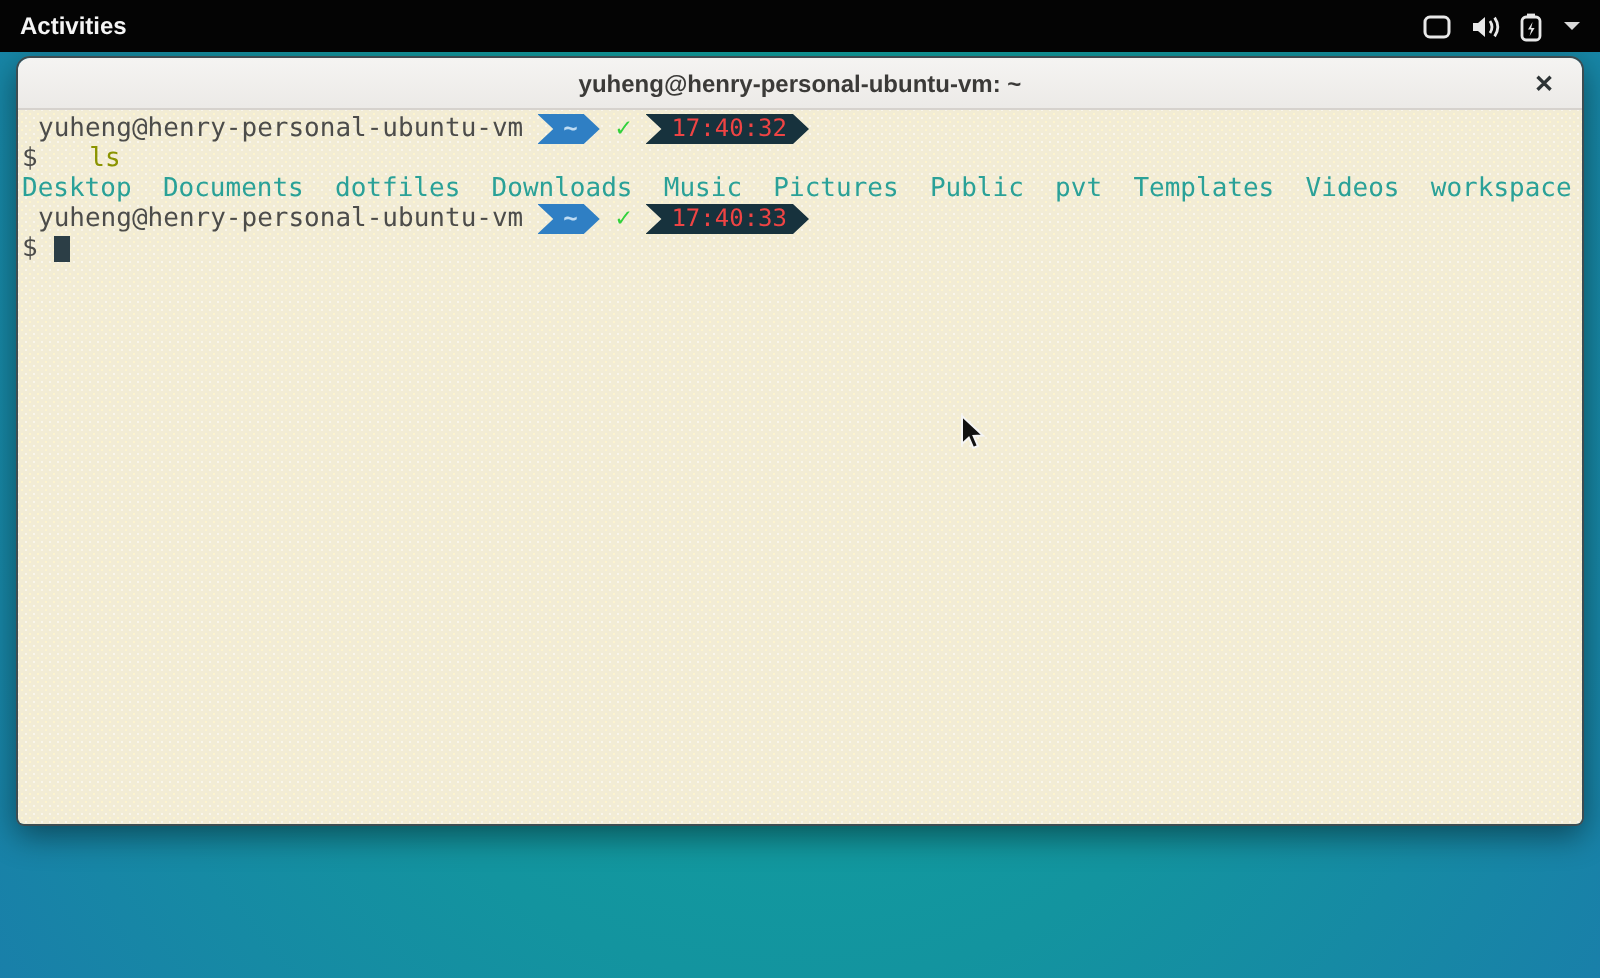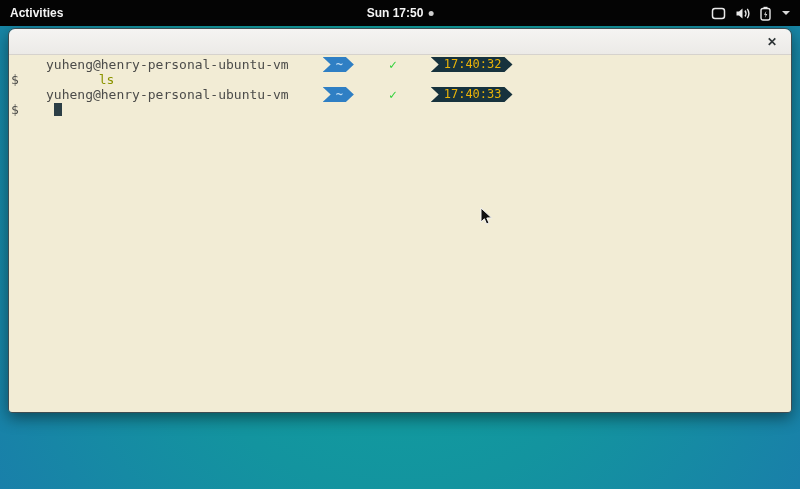--- a/index.html
+++ b/index.html
@@ -60,32 +60,32 @@
     background-color:#f2ecd5;
     background-image:
       radial-gradient(rgba(255,246,205,0.85) 22%, rgba(0,0,0,0) 23%),
       radial-gradient(rgba(255,255,255,0.55) 22%, rgba(0,0,0,0) 23%);
     background-size:4px 4px; background-position:0 0, 2px 2px;
     font-family:"DejaVu Sans Mono","Liberation Mono", monospace;
     font-size:13px; line-height:15px;
     padding:2px 0 0 2px;
     color:#4c4c4a;
   }
-  .line { height:15px; display:flex; align-items:center; white-space:pre;gap:27px; }
+  .line { height:15px; display:flex; align-items:center; white-space:pre; }
   .prompt-line .user { color:#4c4c4a; white-space:pre; }
   .indent { display:inline-block; width:8px; }
 
   .pl-seg {
     display:inline-flex; align-items:center; height:15px;
     padding:0 11px 0 13px; margin-left:7px;
     clip-path:polygon(0 0, calc(100% - 8px) 0, 100% 50%, calc(100% - 8px) 100%, 0 100%, 8px 50%);
     font-size:12px; line-height:15px;
   }
   .pl-blue { background:#2f7fc4; color:#bfdcf3; font-weight:700; }
-  .pl-dark { background:#17323d; color:#eab308; }
+  .pl-dark { background:#17323d; color:#ef4444; }
   .check { color:#33d13c; margin-left:8px; font-weight:700; }
 
   .dollar { color:#4c4c4a; }
   .cmd { color:#8b9400;margin-left:18px; }
   .dirs { color:#2aa198; }
   .cursor-block {
     display:inline-block; width:8px; height:13px; background:#2c3e46;
     margin-left:8px;
   }
 
@@ -97,24 +97,20 @@
 
 <div class="desktop"></div>
 
 <div class="topbar">
   <div class="tb-left">
     <div class="tb-item">
       <span>Activities</span>
     </div>
   </div>
 
-  <div class="tb-center">
-    <span>Sun 17:50</span>
-    <span class="clock-dot"></span>
-  </div>
 
   <div class="tb-right">
     <span>
       <svg width="15" height="13" viewBox="0 0 15 13">
         <rect x="1.5" y="1.5" width="12" height="10" rx="2.5" fill="none" stroke="#e8e8e8" stroke-width="1.5"></rect>
       </svg>
     </span>
     <span>
       <svg width="16" height="13" viewBox="0 0 16 13">
         <path d="M1.5 4.5 h2.5 l3.5 -3 v10 l-3.5 -3 h-2.5 z" fill="#e8e8e8"></path>
@@ -128,33 +124,35 @@
         <rect x="1" y="2.5" width="9" height="11.5" rx="2" fill="none" stroke="#e8e8e8" stroke-width="1.4"></rect>
         <path d="M6.3 5 L4 8.7 h1.7 L4.8 12 L7.3 8 H5.6 z" fill="#e8e8e8"></path>
       </svg>
     </span>
     <span class="caret-down"></span>
   </div>
 </div>
 
 <div class="window">
   <div class="titlebar">
+    <span class="title">yuheng@henry-personal-ubuntu-vm: ~</span>
     <span class="close-btn">✕</span>
   </div>
 
   <div class="term-body">
 
     <div class="line prompt-line">
       <span class="indent"></span><span class="user">yuheng@henry-personal-ubuntu-vm</span><span class="pl-seg pl-blue"><span>~</span></span><span class="check">✓</span><span class="pl-seg pl-dark"><span>17:40:32</span></span>
     </div>
 
     <div class="line">
       <span class="dollar">$</span><span> </span><span class="cmd">ls</span>
     </div>
 
+    <div class="line dirs">Desktop  Documents  dotfiles  Downloads  Music  Pictures  Public  pvt  Templates  Videos  workspace</div>
 
     <div class="line prompt-line">
       <span class="indent"></span><span class="user">yuheng@henry-personal-ubuntu-vm</span><span class="pl-seg pl-blue"><span>~</span></span><span class="check">✓</span><span class="pl-seg pl-dark"><span>17:40:33</span></span>
     </div>
 
     <div class="line">
       <span class="dollar">$</span><span class="cursor-block"></span>
     </div>
 
   </div>

